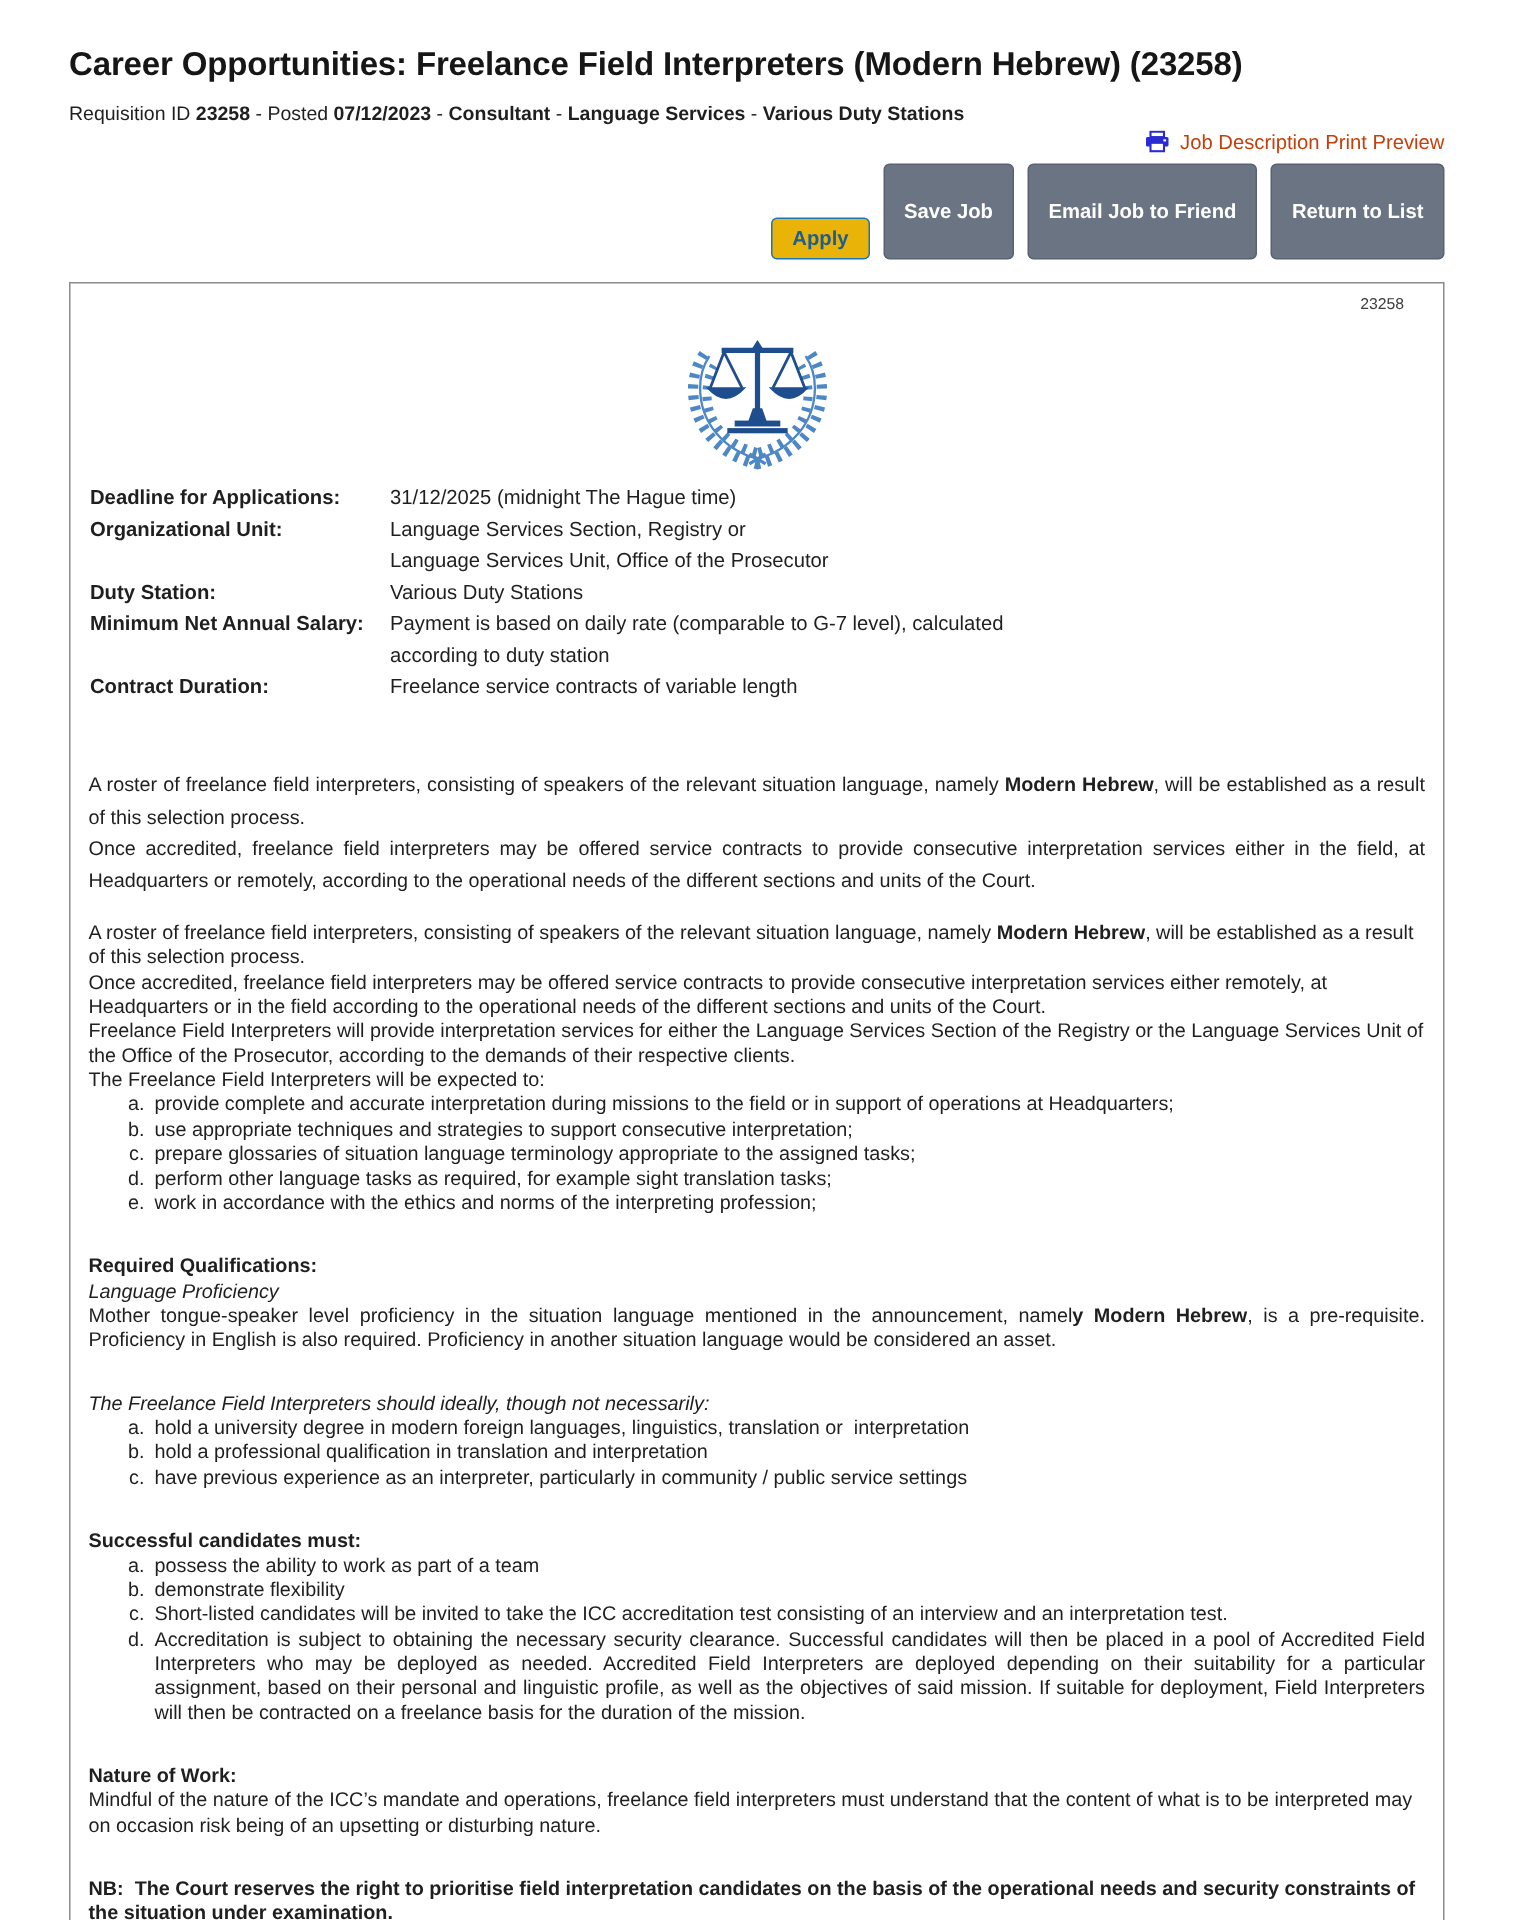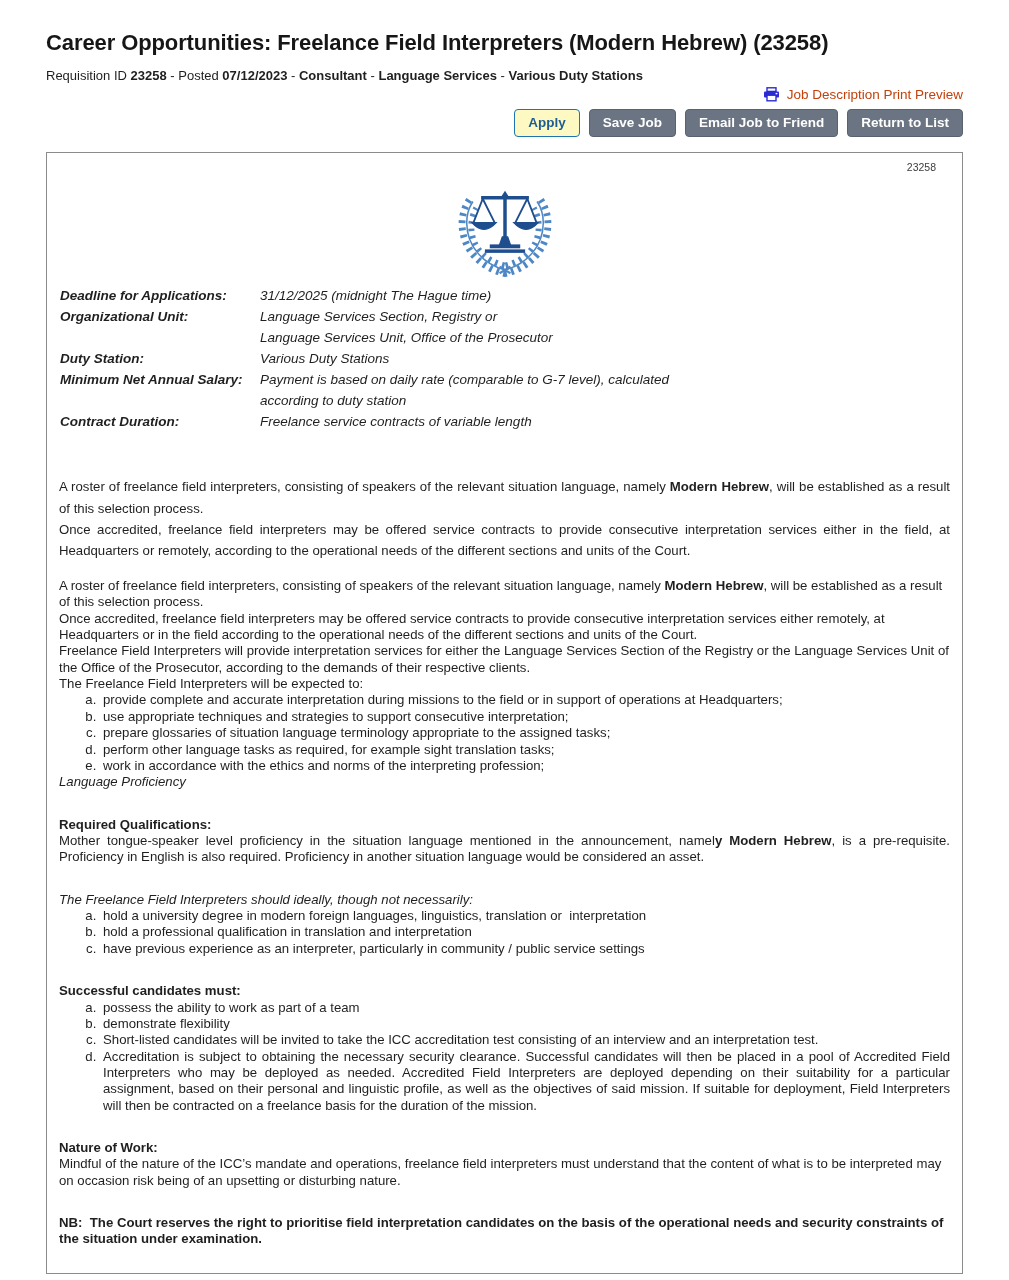--- a/index.html
+++ b/index.html
@@ -5,26 +5,26 @@
   html,body { margin:0; padding:0; background:#ffffff; }
   body { width:1009px; font-family:"Liberation Sans", sans-serif; color:#1f1f1f; }
   .header { padding:28px 46px 0 46px; }
   .page-title { font-size:22px; font-weight:bold; margin:2px 0 12px 0; color:#161616; letter-spacing:-0.1px; }
   .req-line { font-size:13px; color:#1f1f1f; margin:0 0 4px 0; }
   .actions { display:flex; flex-direction:column; align-items:flex-end; gap:7px; margin-top:0; }
   .print-link { display:inline-flex; align-items:center; gap:7px; color:#c2410c; font-size:13.5px; cursor:pointer; text-decoration:none; }
   .btn-row { display:flex; gap:9px; }
   .btn { font-family:inherit; font-size:13.5px; font-weight:bold; padding:5px 13px 6px; border-radius:4px;
          border:1px solid #596270; background:#6b7482; color:#ffffff; cursor:pointer; }
-  .btn-apply { background:#fef9c3; border-color:#1e74b4; color:#1d5e92; }
+  .btn-apply { background:#eab308; border-color:#1e74b4; color:#1d5e92;margin-top:36px; }
   .content-box { margin:15px 46px 24px 46px; border:1px solid #8c8c8c; padding:8px 12px 16px 12px;
                  box-sizing:border-box; min-height:1122px; font-size:13px; }
   .box-req { text-align:right; font-size:10.5px; color:#3d3d3d; padding-right:14px; }
   .logo-wrap { text-align:center; margin:4px 0 0 0; }
-  .details { display:grid; grid-template-columns:200px auto; font-size:13.5px; line-height:1.55; margin:6px 0 0 1px;font-style:italic; }
+  .details { display:grid; grid-template-columns:200px auto; font-size:13.5px; line-height:1.55; margin:6px 0 0 1px; }
   .details .lbl { font-weight:bold; }
   .doc { margin-top:44px; font-size:13.2px; }
   .blk { margin:0; }
   .spaced { line-height:1.6; }
   .tight { line-height:1.24; }
   .justify { text-align:justify; }
   .bold { font-weight:bold; }
   .italic { font-style:italic; }
   .mt-m { margin-top:17px; }
   .mt-l { margin-top:26px; }
@@ -109,22 +109,22 @@
       <div class="blk tight mt-m"><span>A roster of freelance field interpreters, consisting of speakers of the relevant situation language, namely </span><span style="font-weight: bold;">Modern Hebrew</span><span>, will be established as a result of this selection process.</span><br><span>Once accredited, freelance field interpreters may be offered service contracts to provide consecutive interpretation services either remotely, at Headquarters or in the field according to the operational needs of the different sections and units of the Court.</span></div>
       <div class="blk tight"><span>Freelance Field Interpreters will provide interpretation services for either the Language Services Section of the Registry or the Language Services Unit of the Office of the Prosecutor, according to the demands of their respective clients.</span></div>
       <div class="blk tight"><span>The Freelance Field Interpreters will be expected to:</span></div>
       <ol class="alpha blk ">
         <li>provide complete and accurate interpretation during missions to the field or in support of operations at Headquarters;</li>
         <li>use appropriate techniques and strategies to support consecutive interpretation;</li>
         <li>prepare glossaries of situation language terminology appropriate to the assigned tasks;</li>
         <li>perform other language tasks as required, for example sight translation tasks;</li>
         <li>work in accordance with the ethics and norms of the interpreting profession;</li>
       </ol>
+      <div class="blk bold tight mt-l">Required Qualifications:</div>
       <div class="blk tight italic"><span>Language Proficiency</span></div>
-      <div class="blk bold tight mt-l">Required Qualifications:</div>
       <div class="blk tight justify"><span>Mother tongue-speaker level proficiency in the situation language mentioned in the announcement, namel</span><span style="font-weight: bold;">y Modern Hebrew</span><span>, is a pre-requisite. Proficiency in English is also required. Proficiency in another situation language would be considered an asset.</span></div>
       <div class="blk tight italic mt-l"><span>The Freelance Field Interpreters should ideally, though not necessarily:</span></div>
       <ol class="alpha blk ">
         <li>hold a university degree in modern foreign languages, linguistics, translation or&nbsp; interpretation</li>
         <li>hold a professional qualification in translation and interpretation</li>
         <li>have previous experience as an interpreter, particularly in community / public service settings</li>
       </ol>
       <div class="blk bold tight mt-l">Successful candidates must:</div>
       <ol class="alpha blk justify mt-l">
         <li>possess the ability to work as part of a team</li>

